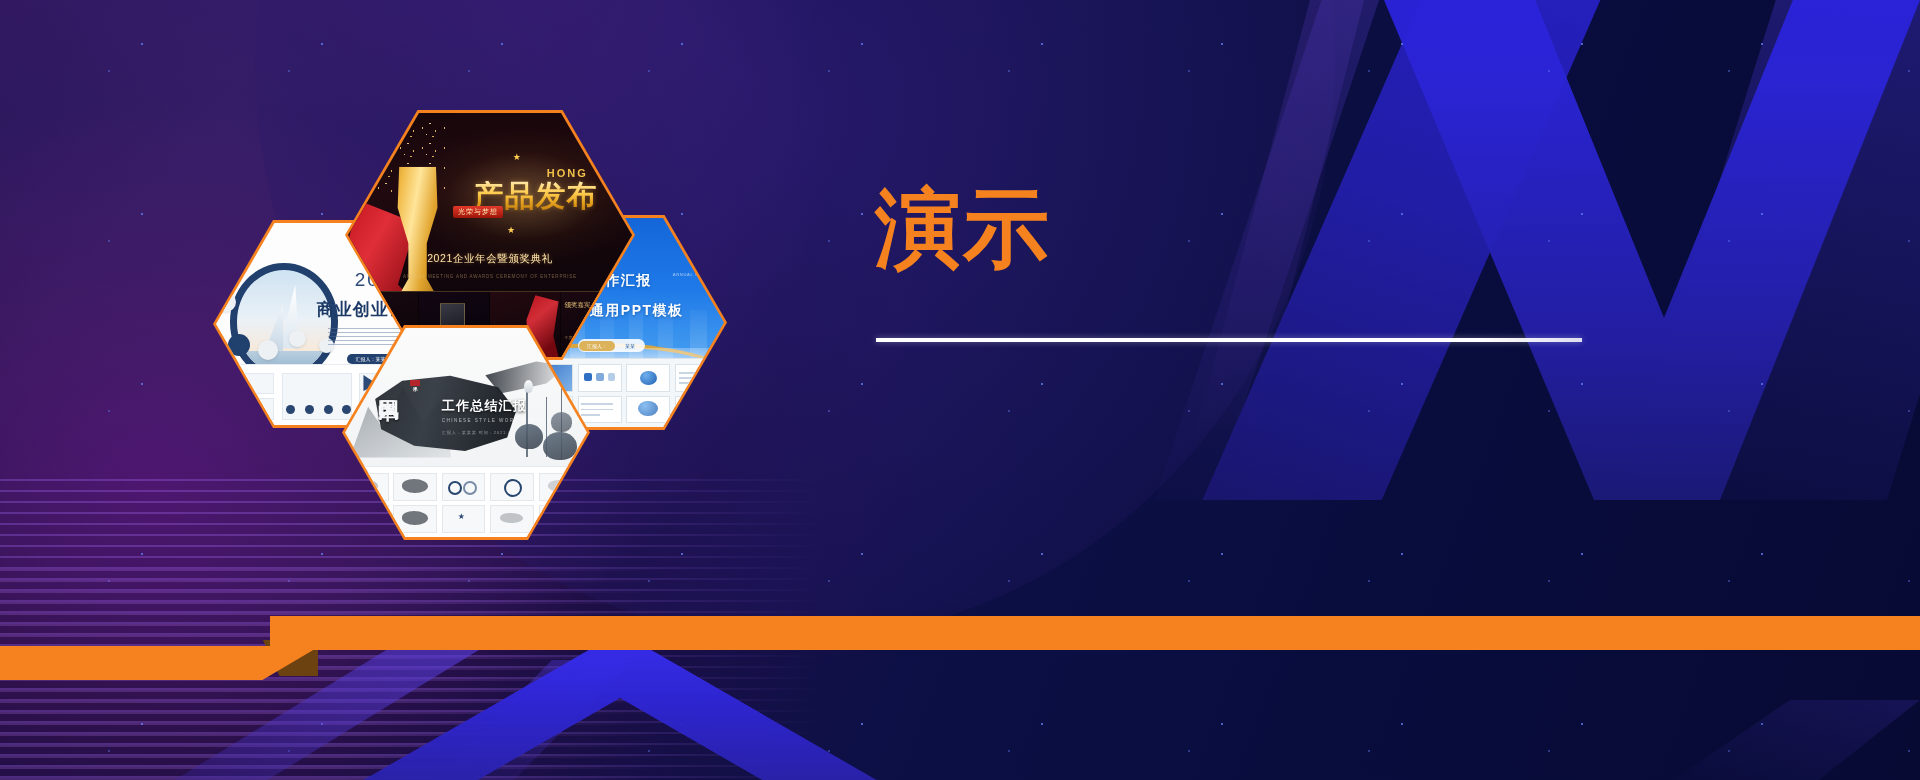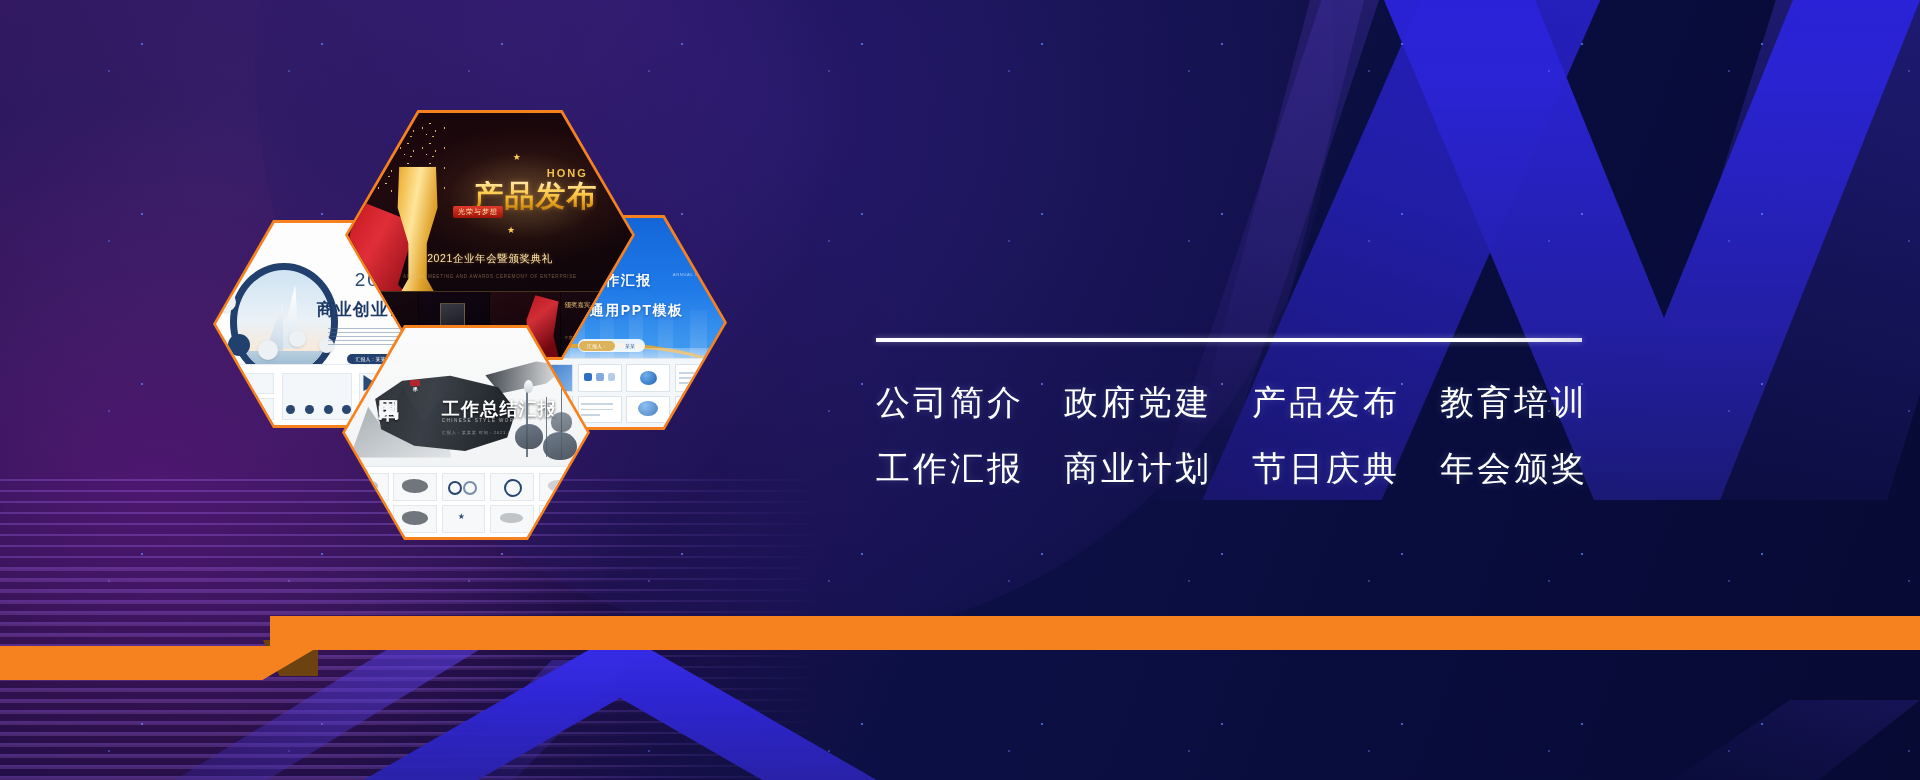--- a/index.html
+++ b/index.html
@@ -332,21 +332,21 @@
     writing-mode:vertical-rl; text-orientation:upright;
     text-shadow:0 1px 2px rgba(0,0,0,.6);
   }
   .ik-seal {
     position:absolute; left:27%; top:25%;
     background:#b3252a; color:#fff; font-size:5px; padding:2px 2px; letter-spacing:1px;
     writing-mode:vertical-rl; text-orientation:upright;
   }
   .ik-title {
     position:absolute; left:40%; top:33%;
-    color:#fff; font-size:18px; font-weight:bold; letter-spacing:1.2px; white-space:nowrap;
+    color:#fff; font-size:13px; font-weight:bold; letter-spacing:1.2px; white-space:nowrap;
     text-shadow:0 1px 3px rgba(0,0,0,.7);
   }
   .ik-sub {
     position:absolute; left:40%; top:43%;
     color:rgba(255,255,255,.62); font-size:4.6px; letter-spacing:1.4px; white-space:nowrap;
   }
   .ik-sub2 {
     position:absolute; left:40%; top:49%;
     color:rgba(255,255,255,.45); font-size:4.2px; letter-spacing:.8px; white-space:nowrap;
   }
@@ -692,32 +692,19 @@
               <span class="ik-blot" style="left:22%;top:26%;width:52%;height:42%;opacity:.5;"></span>
             </div>
           </div>
         </div>
       </div>
     </div>
 
   </div>
 
   <div class="headline">
+    <span class="hl-orange">演示</span>
   </div>
 
   <div class="divider"></div>
 
-  <div class="catlist">
-    <div class="catrow">
-      <span class="cat">公司简介</span>
-      <span class="cat">政府党建</span>
-      <span class="cat">产品发布</span>
-      <span class="cat">教育培训</span>
-    </div>
-    <div class="catrow">
-      <span class="cat">工作汇报</span>
-      <span class="cat">商业计划</span>
-      <span class="cat">节日庆典</span>
-      <span class="cat">年会颁奖</span>
-    </div>
-  </div>
 
 </div>
 
 </body></html>

